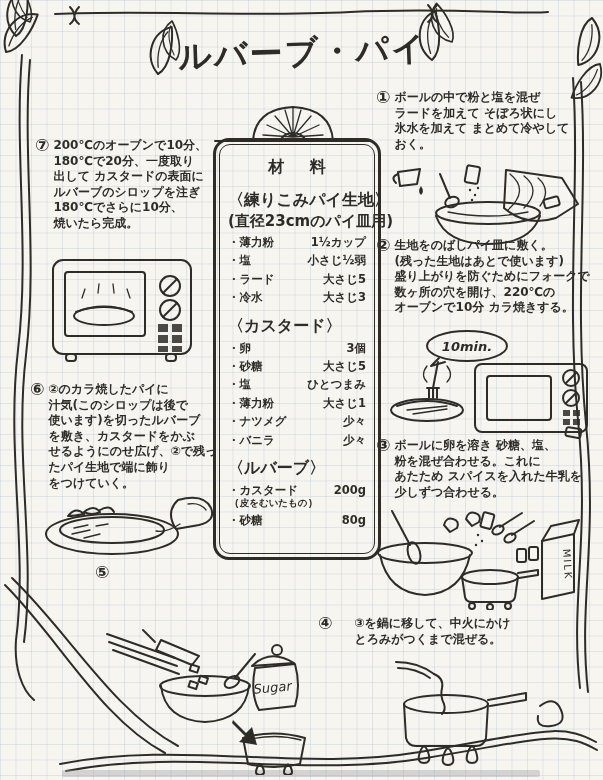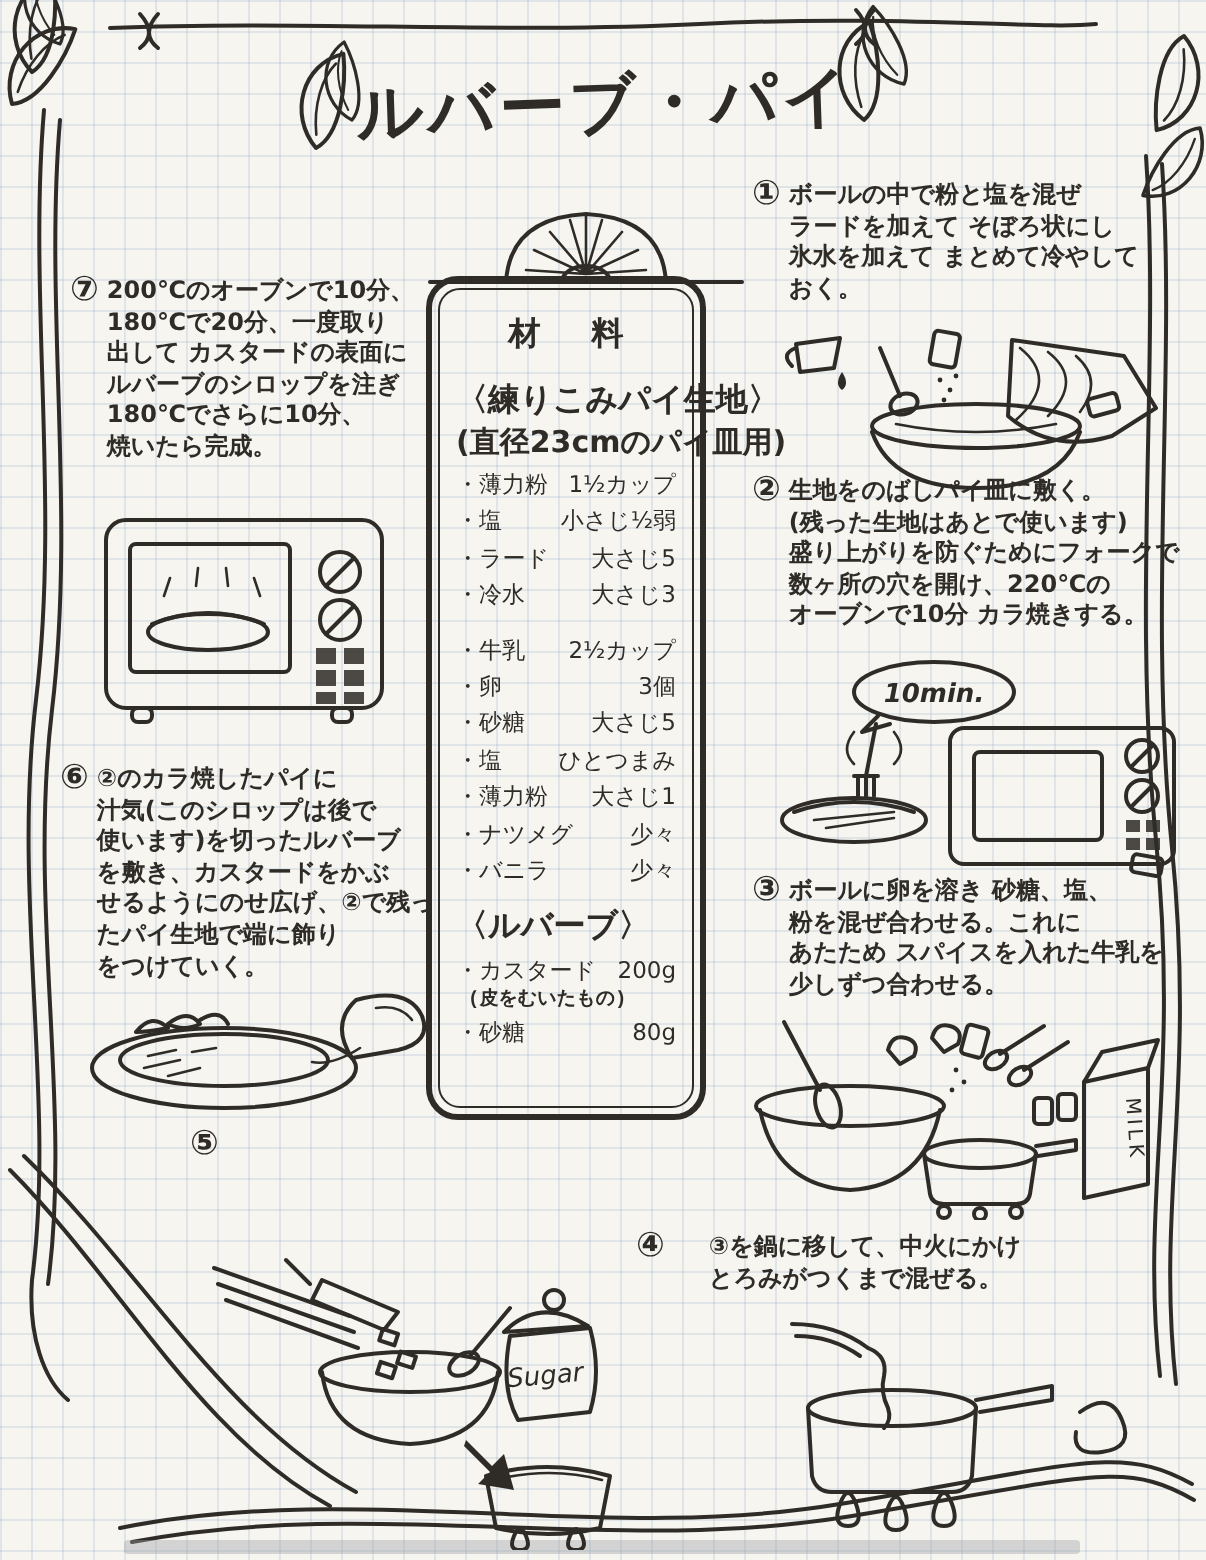--- a/index.html
+++ b/index.html
@@ -18,31 +18,31 @@
   .ink-thin { stroke:#2f2c28; fill:none; stroke-width:1.3; stroke-linecap:round; }
   .ink-fill { fill:#2f2c28; stroke:none; }
 
   .title {
     position:absolute; left:178px; top:30px; width:270px;
     font-size:33px; font-weight:bold; letter-spacing:2px;
     transform:rotate(-2deg); white-space:nowrap;
   }
 
   
-  .panel { position:absolute; left:213px; top:138px; width:140px; height:422px;
+  .panel { position:absolute; left:213px; top:138px; width:168px; height:422px;
            border:3px solid #2f2c28; border-radius:16px; }
   .panel-inner { position:absolute; inset:3px; border:1.5px solid #2f2c28; border-radius:11px;
                  padding:10px 8px 6px 8px; }
   .ing-header { text-align:center; font-size:16px; font-weight:bold; letter-spacing:10px;
                 padding-left:10px; margin:2px 0 12px; }
   .ing-sec { margin-bottom:9px; }
   .ing-sec-title { font-size:16px; font-weight:bold; margin-bottom:2px; white-space:nowrap; }
   .ing-sub { font-size:15px; font-weight:bold; margin:-1px 0 2px; white-space:nowrap; }
   .ing-row { display:flex; justify-content:space-between; align-items:flex-start;
-             font-size:11.5px; font-weight:normal; line-height:1.6; white-space:nowrap; }
+             font-size:11.5px; font-weight:bold; line-height:1.6; white-space:nowrap; }
   .ing-note { font-size:9.5px; font-weight:bold; margin:-2px 0 1px 6px; white-space:nowrap;font-family:Liberation Mono, monospace; }
 
   
   .step { position:absolute; display:flex; gap:4px; align-items:flex-start; font-weight:bold; }
   .step-num { font-size:17px; line-height:1; flex:none; transform:translateY(-1px); }
   .step-text { font-size:12px; line-height:1.3; white-space:pre-line; }
   .illus { position:absolute; }
   .svg-label { font-family:"DejaVu Sans", sans-serif; fill:#2f2c28; }
 </style>
 </head>
@@ -119,24 +119,21 @@
           <span>・ラード</span>
           <span>大さじ5</span>
         </div>
         <div class="ing-row">
           <span>・冷水</span>
           <span>大さじ3</span>
         </div>
       </div>
 
       <div class="ing-sec">
-        <div class="ing-row">
-          <span>・牛乳</span>
-          <span>2½カップ</span>
-        </div>
+        <div class="ing-sec-title">〈カスタード〉</div>
         <div class="ing-row">
           <span>・卵</span>
           <span>3個</span>
         </div>
         <div class="ing-row">
           <span>・砂糖</span>
           <span>大さじ5</span>
         </div>
         <div class="ing-row">
           <span>・塩</span>

